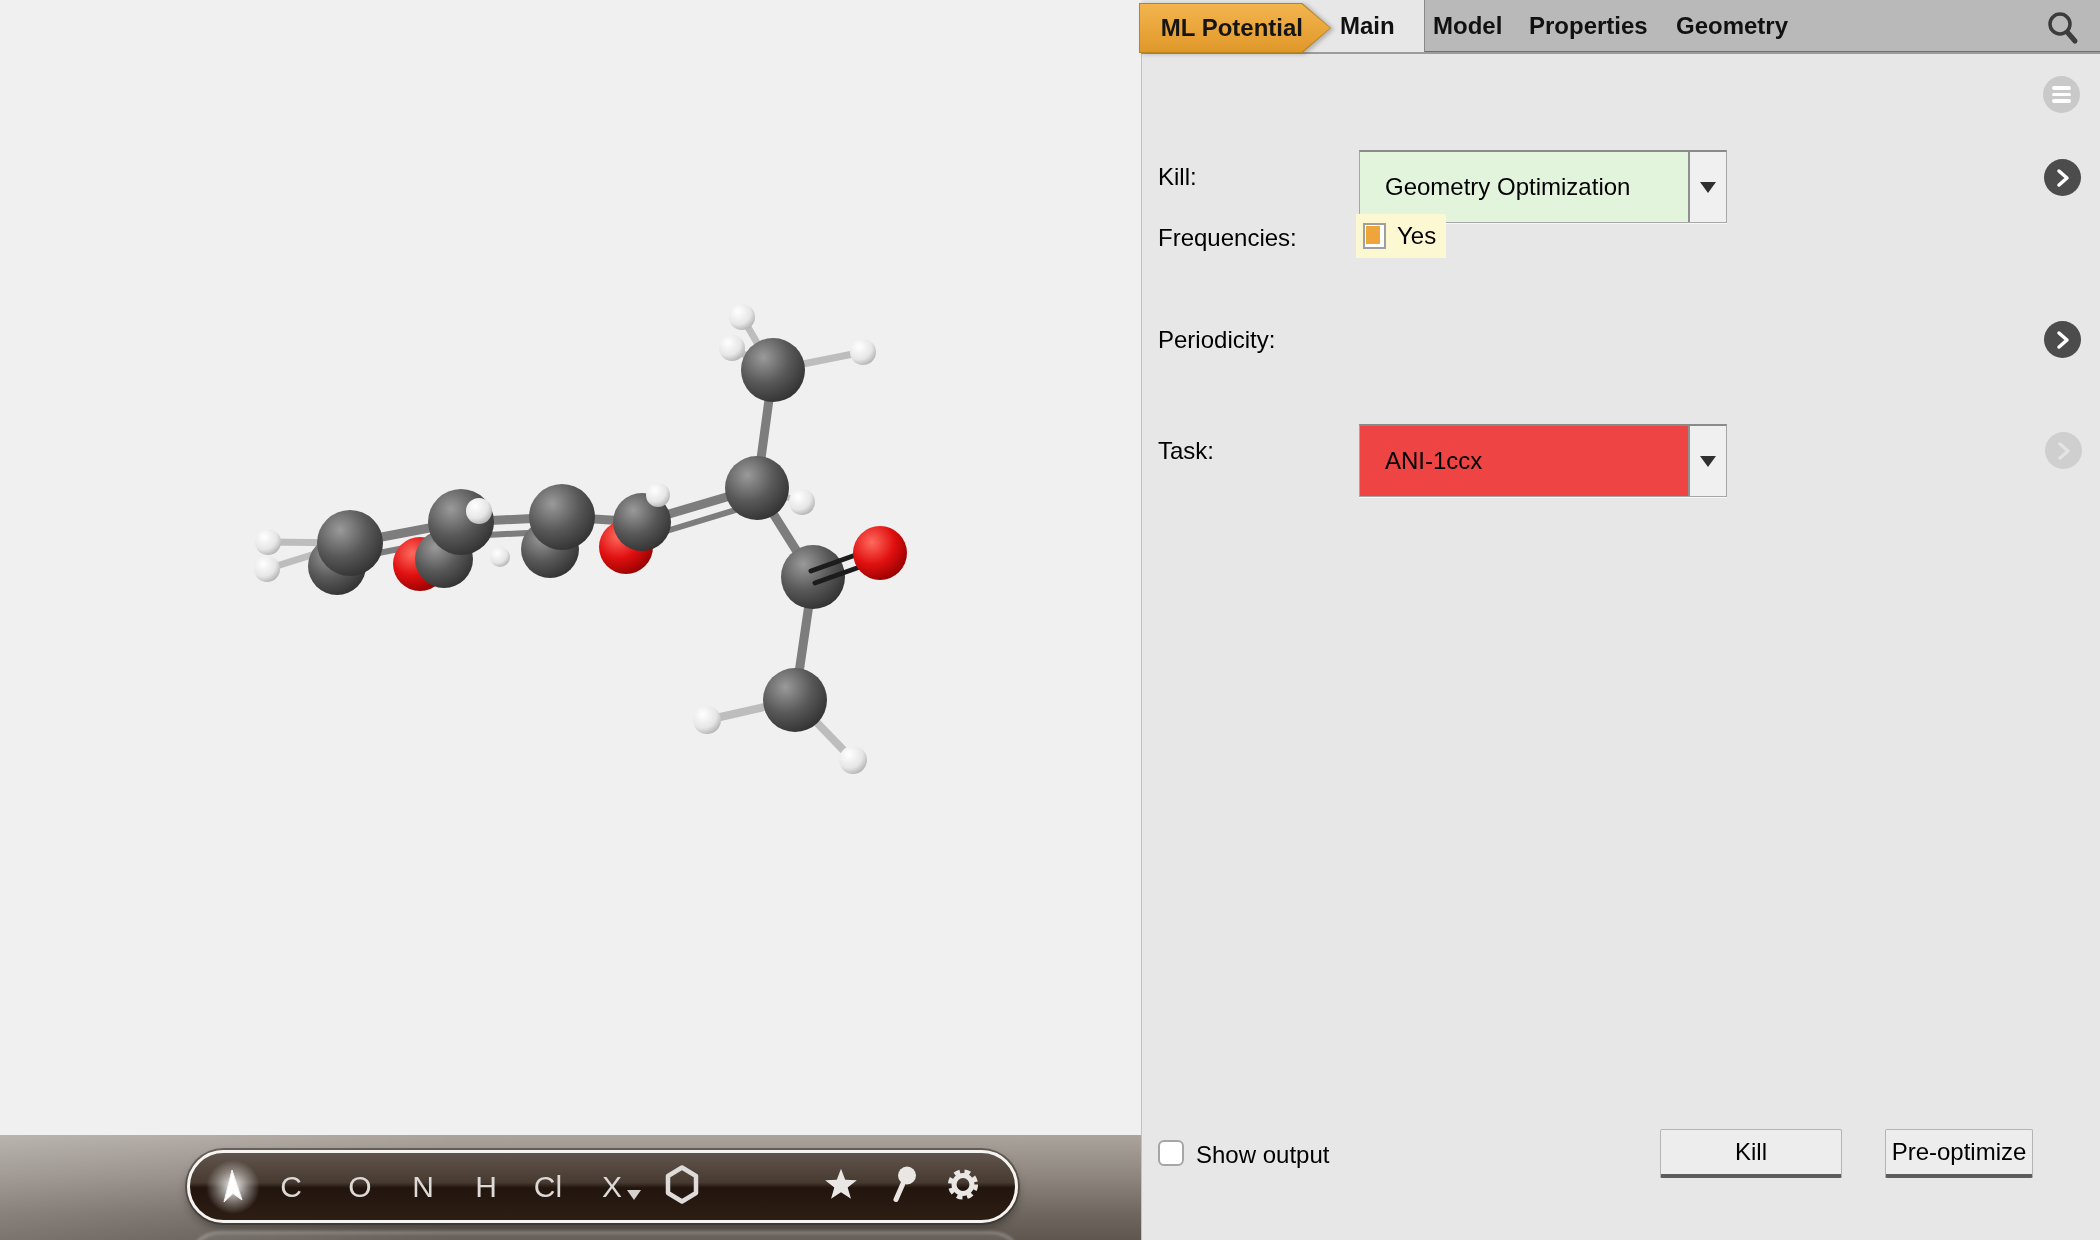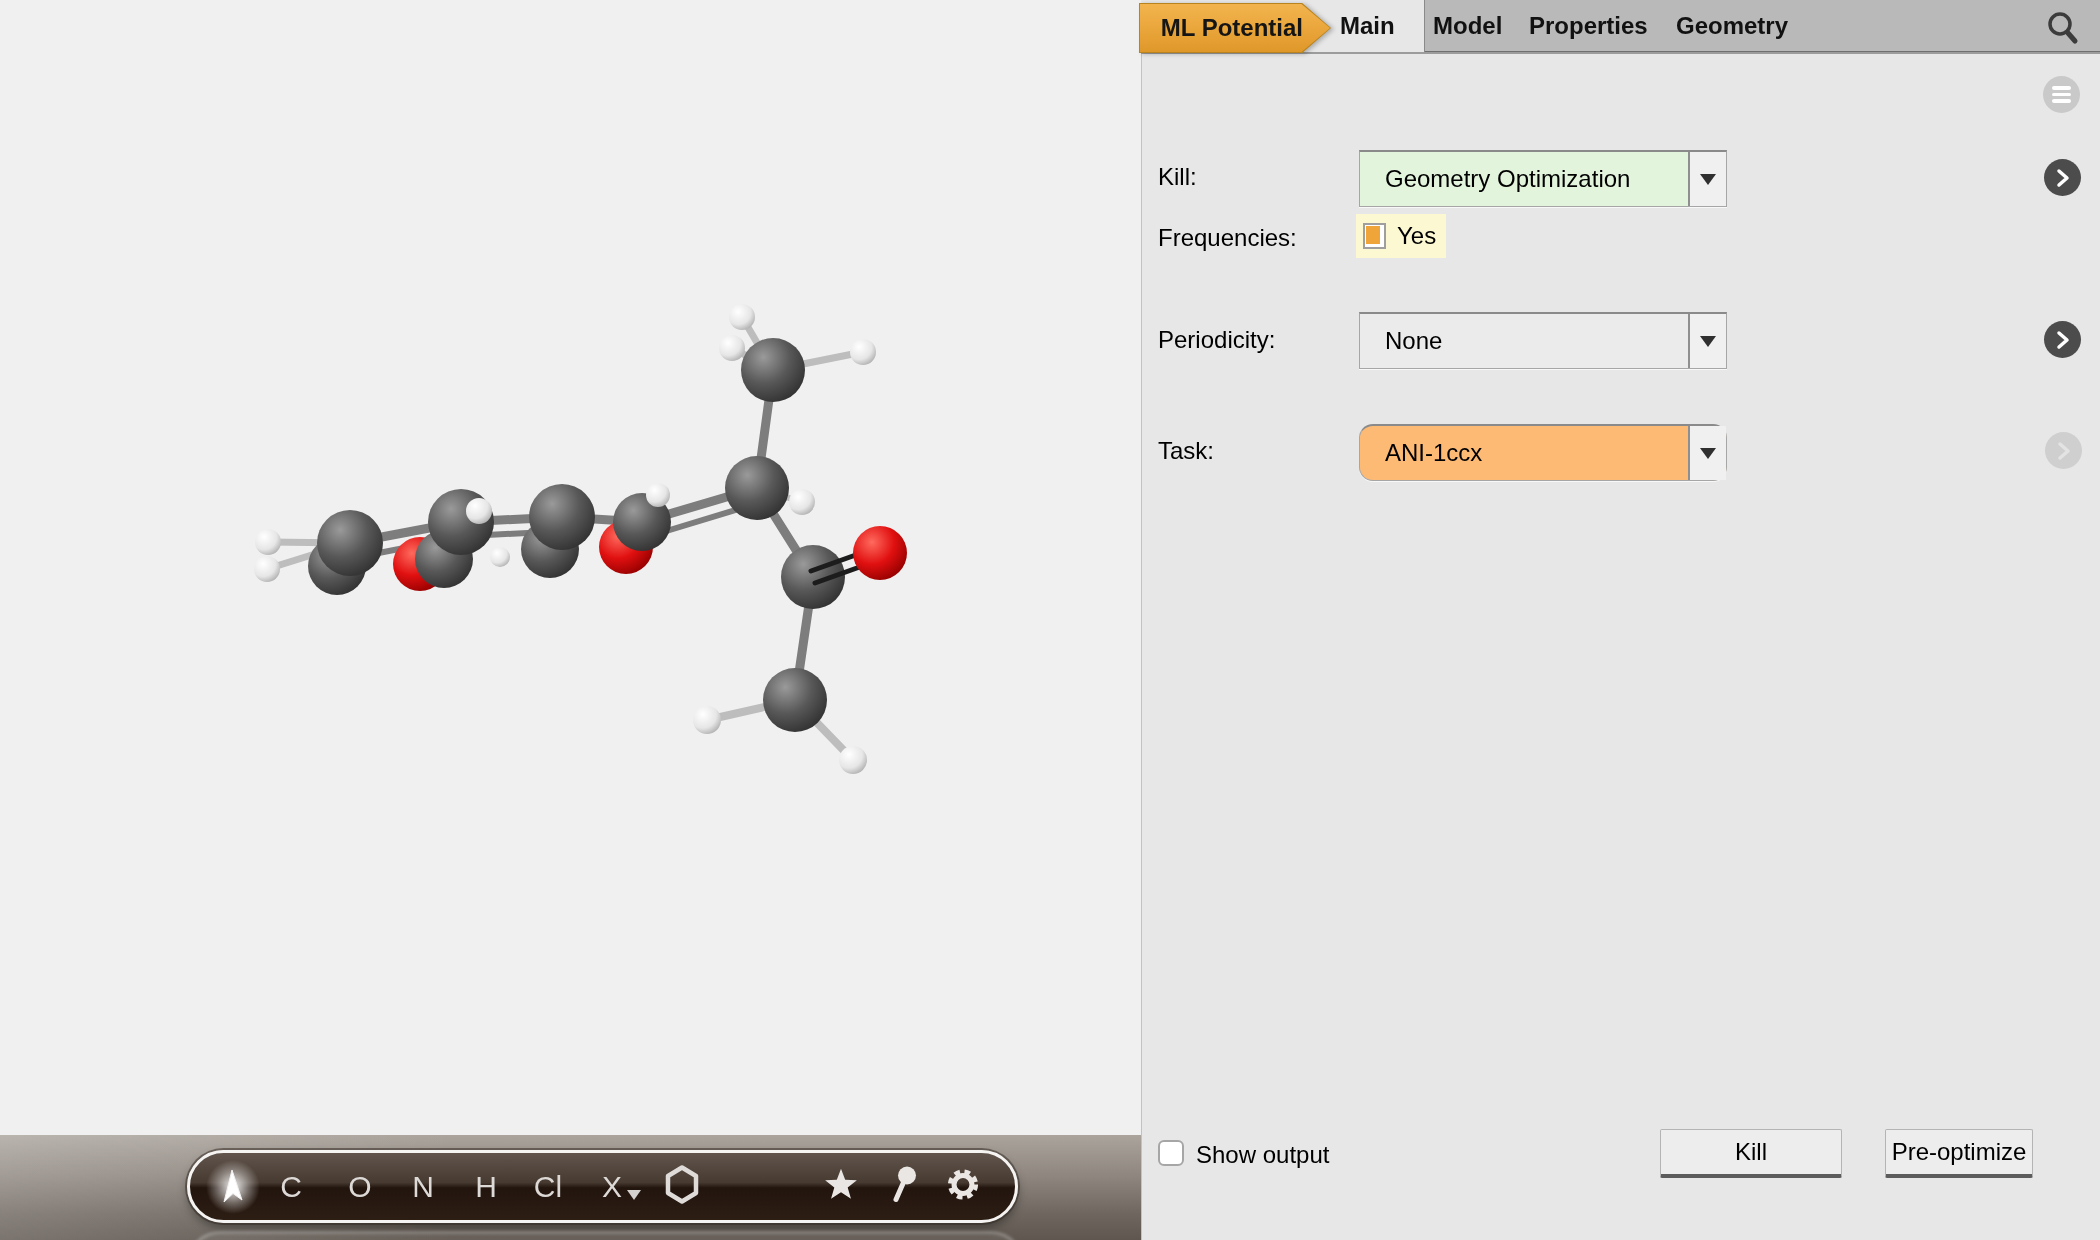--- a/index.html
+++ b/index.html
@@ -41,29 +41,29 @@
   .orange-tab{position:absolute;left:1139px;top:3px;width:192px;height:50px;cursor:pointer;
       filter:drop-shadow(3px 1px 2px rgba(0,0,0,.25));}
   .orange-outer{position:absolute;inset:0;background:#b9831d;
       clip-path:polygon(0 0,85% 0,100% 50%,85% 100%,0 100%);}
   .orange-inner{position:absolute;inset:1px;background:linear-gradient(180deg,#f2b44e 0%,#e9a53a 55%,#df9729 100%);
       clip-path:polygon(0 0,85% 0,100% 50%,85% 100%,0 100%);}
   .orange-text{position:absolute;left:0;top:0;width:164px;height:50px;line-height:50px;text-align:right;
       font-size:24px;font-weight:bold;color:#151515;}
 
   .row-label{position:absolute;left:1158px;font-size:24px;color:#000;}
-  .dropdown{position:absolute;left:1359px;width:368px;height:57px;box-sizing:border-box;
+  .dropdown{position:absolute;left:1359px;width:368px;height:73px;box-sizing:border-box;
       border:1px solid #a6a6a6;border-top:2px solid #8a8a8a;display:flex;align-items:stretch;cursor:pointer;
       box-shadow:0 1px 0 rgba(255,255,255,.7);}
   .dd-value{flex:1;display:flex;align-items:center;padding-left:25px;font-size:24px;color:#000;}
   .dd-arrow{width:36px;border-left:2px solid #8f8f8f;background:#f0f0f0;
       display:flex;align-items:center;justify-content:center;}
   .dd-tri{width:0;height:0;border-left:8px solid transparent;border-right:8px solid transparent;
       border-top:11px solid #2f2f2f;}
-  .dd-task{background:#e3f4dc;} .dd-none{background:#ebebeb;} .dd-model{background:#fdba74;border-radius:14px;}
+  .dd-task{background:#e3f4dc;} .dd-none{background:#ebebeb;} .dd-model{background:#ef4444;}
 
   .freq-strip{position:absolute;left:1356px;top:214px;width:90px;height:44px;background:#fbf8d2;
       display:flex;align-items:center;cursor:pointer;}
   .freq-box{width:23px;height:26px;margin-left:7px;background:#fff;border:2px solid #9f9f9f;
       box-sizing:border-box;position:relative;}
   .freq-fill{position:absolute;left:1px;top:1px;width:14px;height:18px;background:#f0a53a;}
   .freq-yes{margin-left:11px;font-size:24px;color:#000;}
 
   .circle-btn{position:absolute;width:37px;height:37px;border-radius:50%;
       display:flex;align-items:center;justify-content:center;cursor:pointer;}
@@ -265,26 +265,20 @@
 
   <div class="row-label" style="top:224px;">Frequencies:</div>
   <div class="freq-strip">
     <div class="freq-box">
       <div class="freq-fill"></div>
     </div>
     <div class="freq-yes">Yes</div>
   </div>
 
   <div class="row-label" style="top:326px;">Periodicity:</div>
-  <div class="dropdown dd-none" style="top:312px;">
-    <div class="dd-value">None</div>
-    <div class="dd-arrow">
-        <div class="dd-tri"></div>
-      </div>
-  </div>
 
   <div class="row-label" style="top:437px;">Task:</div>
   <div class="dropdown dd-model" style="top:424px;">
     <div class="dd-value">ANI-1ccx</div>
     <div class="dd-arrow">
         <div class="dd-tri"></div>
       </div>
   </div>
 
   <div class="footer-check"></div>

